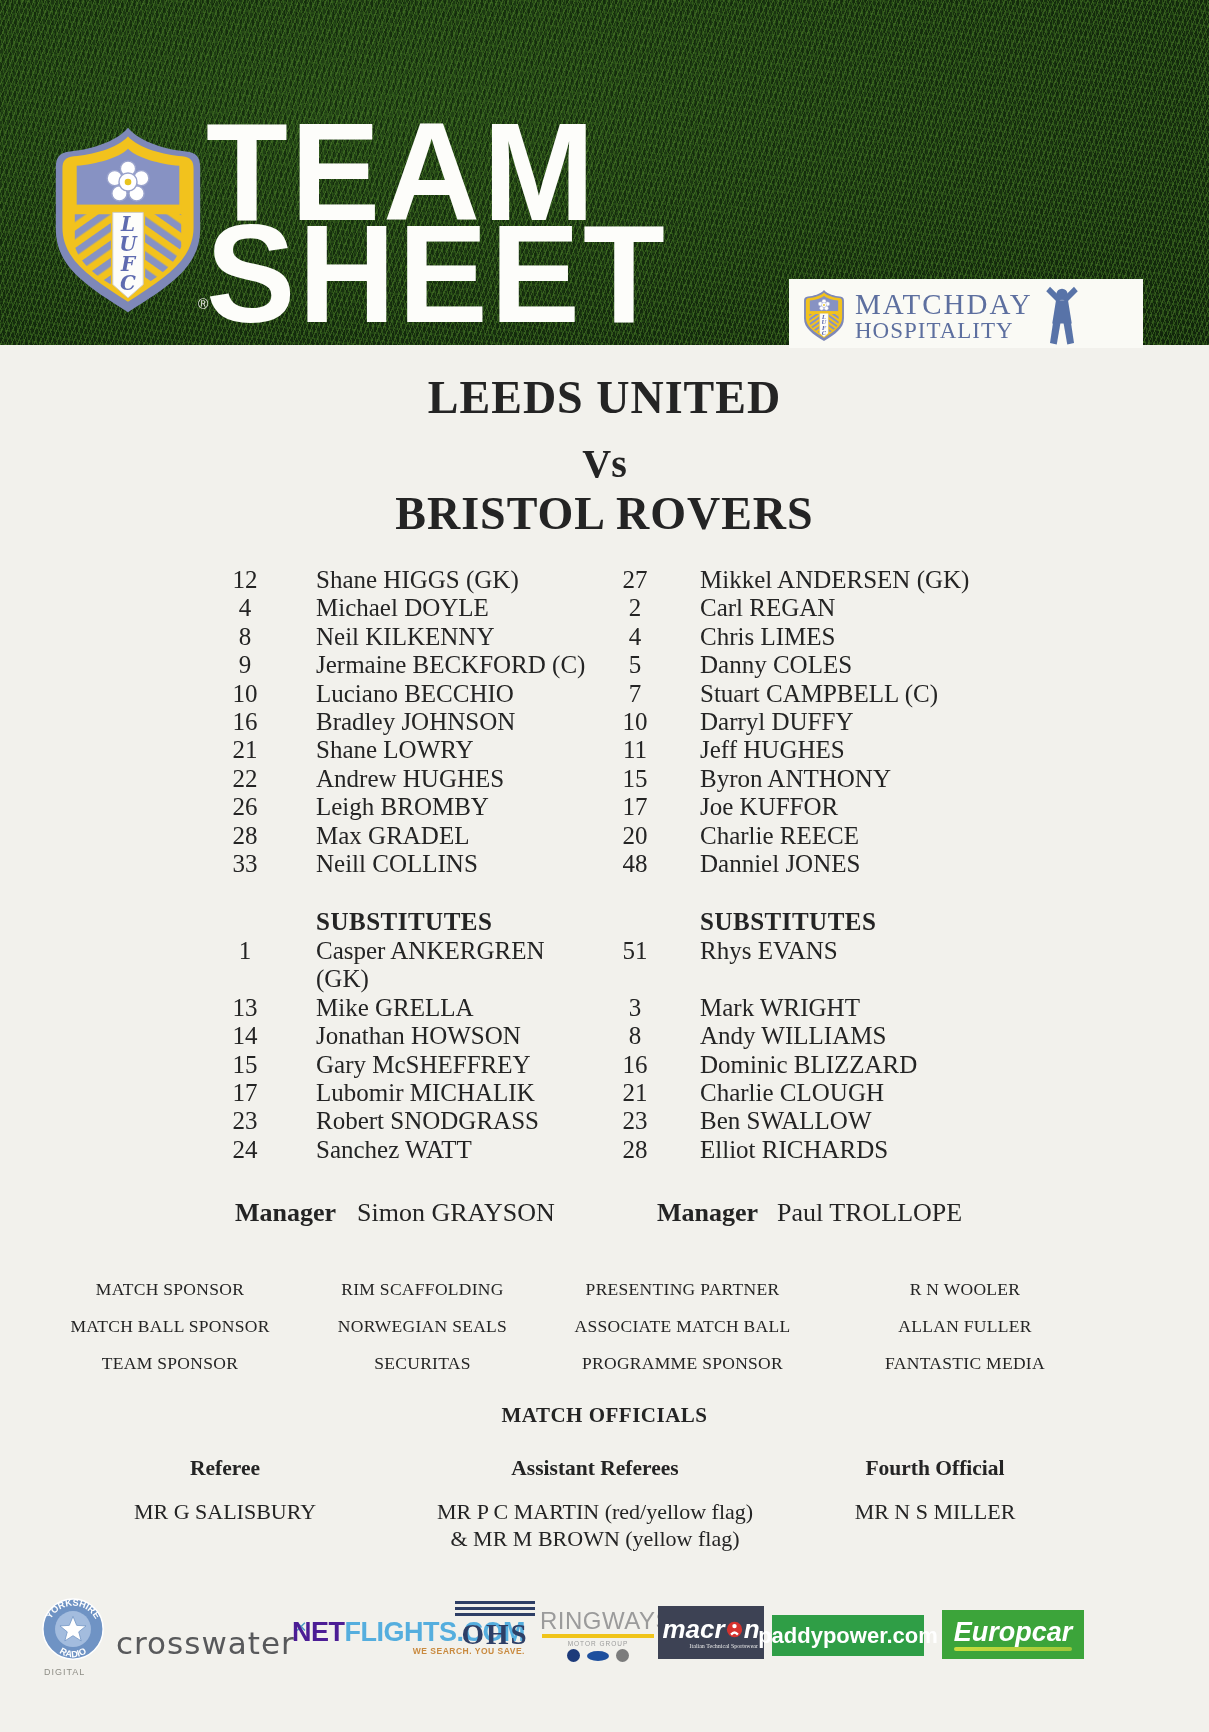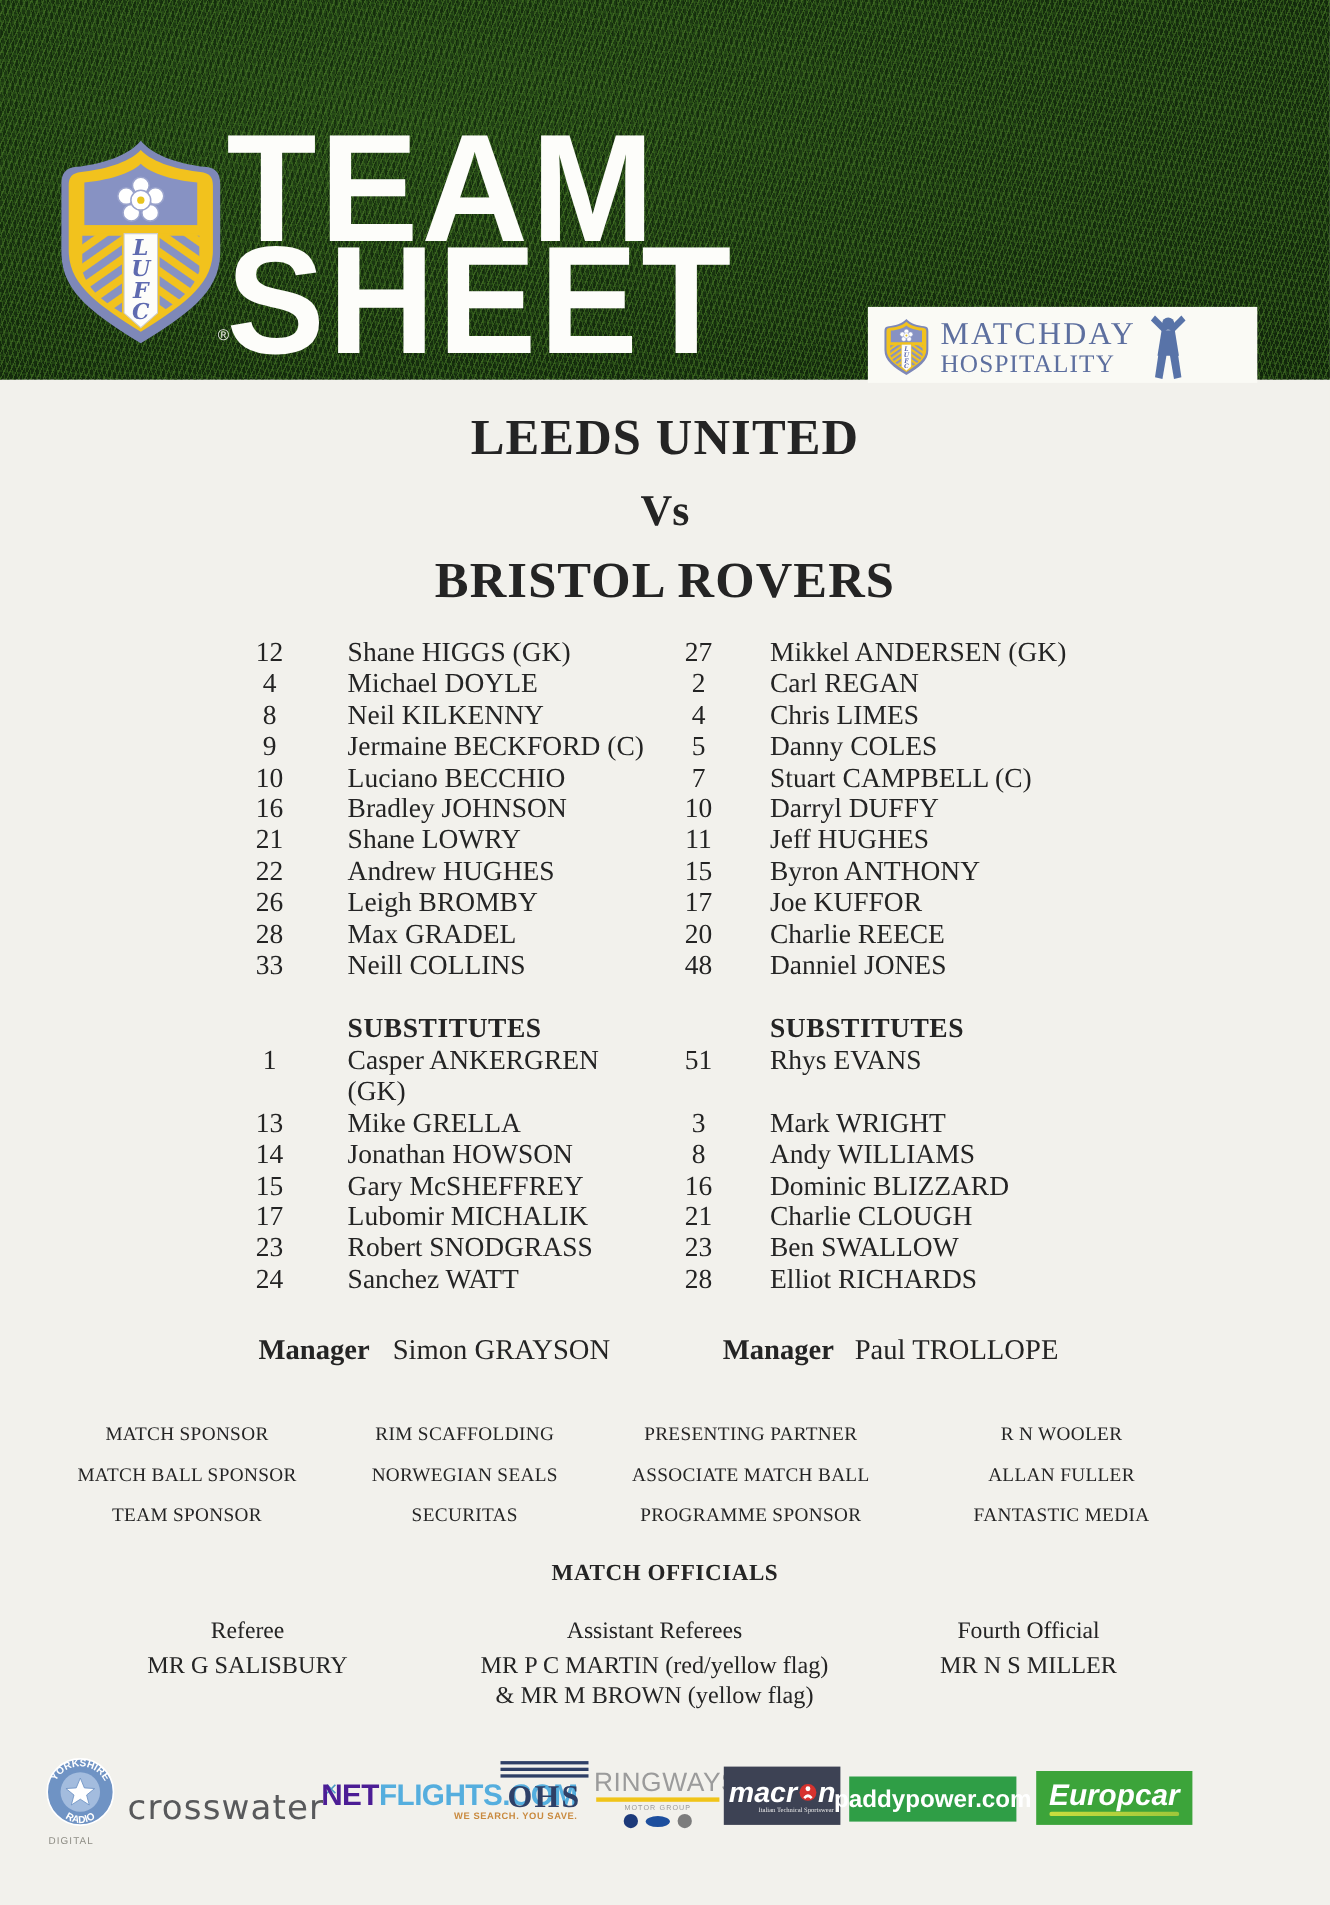--- a/index.html
+++ b/index.html
@@ -39,21 +39,21 @@
   .hosp-text  { margin-left:10px; color:#5d6f9f; line-height:1.0; flex:none; }
   .hosp-line1 { font-size:29px; letter-spacing:2px; }
   .hosp-line2 { font-size:23px; letter-spacing:1px; }
   .hosp-fig   { width:54px; height:60px; margin-left:2px; flex:none; }
 
   
   .doc { position:absolute; top:345px; left:0; width:1209px; }
   .match-title { text-align:center; font-weight:bold; }
   .home-team { font-size:46px; margin-top:26px; letter-spacing:1px; }
   .versus    { font-size:40px; margin-top:16px; }
-  .away-team { font-size:46px; margin-top:14px; letter-spacing:1px; }
+  .away-team { font-size:46px; letter-spacing:1px; }
   .date-line { text-align:center; font-size:31px; font-weight:bold; margin-top:40px; }
   .date-line sup { font-size:18px; }
 
   .lineup-grid {
     display:grid; grid-template-columns:90px 300px 90px 1fr;
     margin-left:200px; margin-top:26px;
     font-size:25px; line-height:28.4px;
   }
   .cell-num    { text-align:center; }
   .cell-name-l { padding-left:26px; }
@@ -73,21 +73,21 @@
     font-weight:normal; font-size:17.5px; line-height:23px;
     text-align:center; letter-spacing:.3px;
   }
 
   .officials-heading { text-align:center; font-size:21px; font-weight:bold; margin-top:28px; letter-spacing:.5px; }
   .officials { position:relative; height:112px; margin-top:28px; text-align:center; }
   .off-block { position:absolute; top:0; }
   .off-ref    { left:75px;  width:300px; }
   .off-asst   { left:400px; width:390px; }
   .off-fourth { left:780px; width:310px; }
-  .off-label { font-weight:normal; font-size:21.5px; margin-bottom:5px; }
+  .off-label { font-weight:bold; font-size:21.5px; margin-bottom:17px; }
   .off-line  { font-size:22px; line-height:27px; }
 
   
   .logo-strip { position:absolute; top:1593px; left:0; width:1209px; height:100px; }
   .logo { position:absolute; }
   .lg-yorkshire { left:38px; top:4px; width:70px; text-align:center; }
   .yr-digital { font-family:"Liberation Sans",sans-serif; font-size:9px; color:#8f8e86; letter-spacing:1px; margin-top:-2px; text-align:left; padding-left:6px; }
   .lg-crosswater { left:116px; top:25px; font-family:"DejaVu Sans",sans-serif; font-size:31px; color:#58595b; letter-spacing:1px; }
   .cw-mark { font-size:15px; color:#4a9bc4; vertical-align:22px; }
   .lg-netflights { left:292px; top:24px; font-family:"Liberation Sans",sans-serif; font-weight:bold; }

